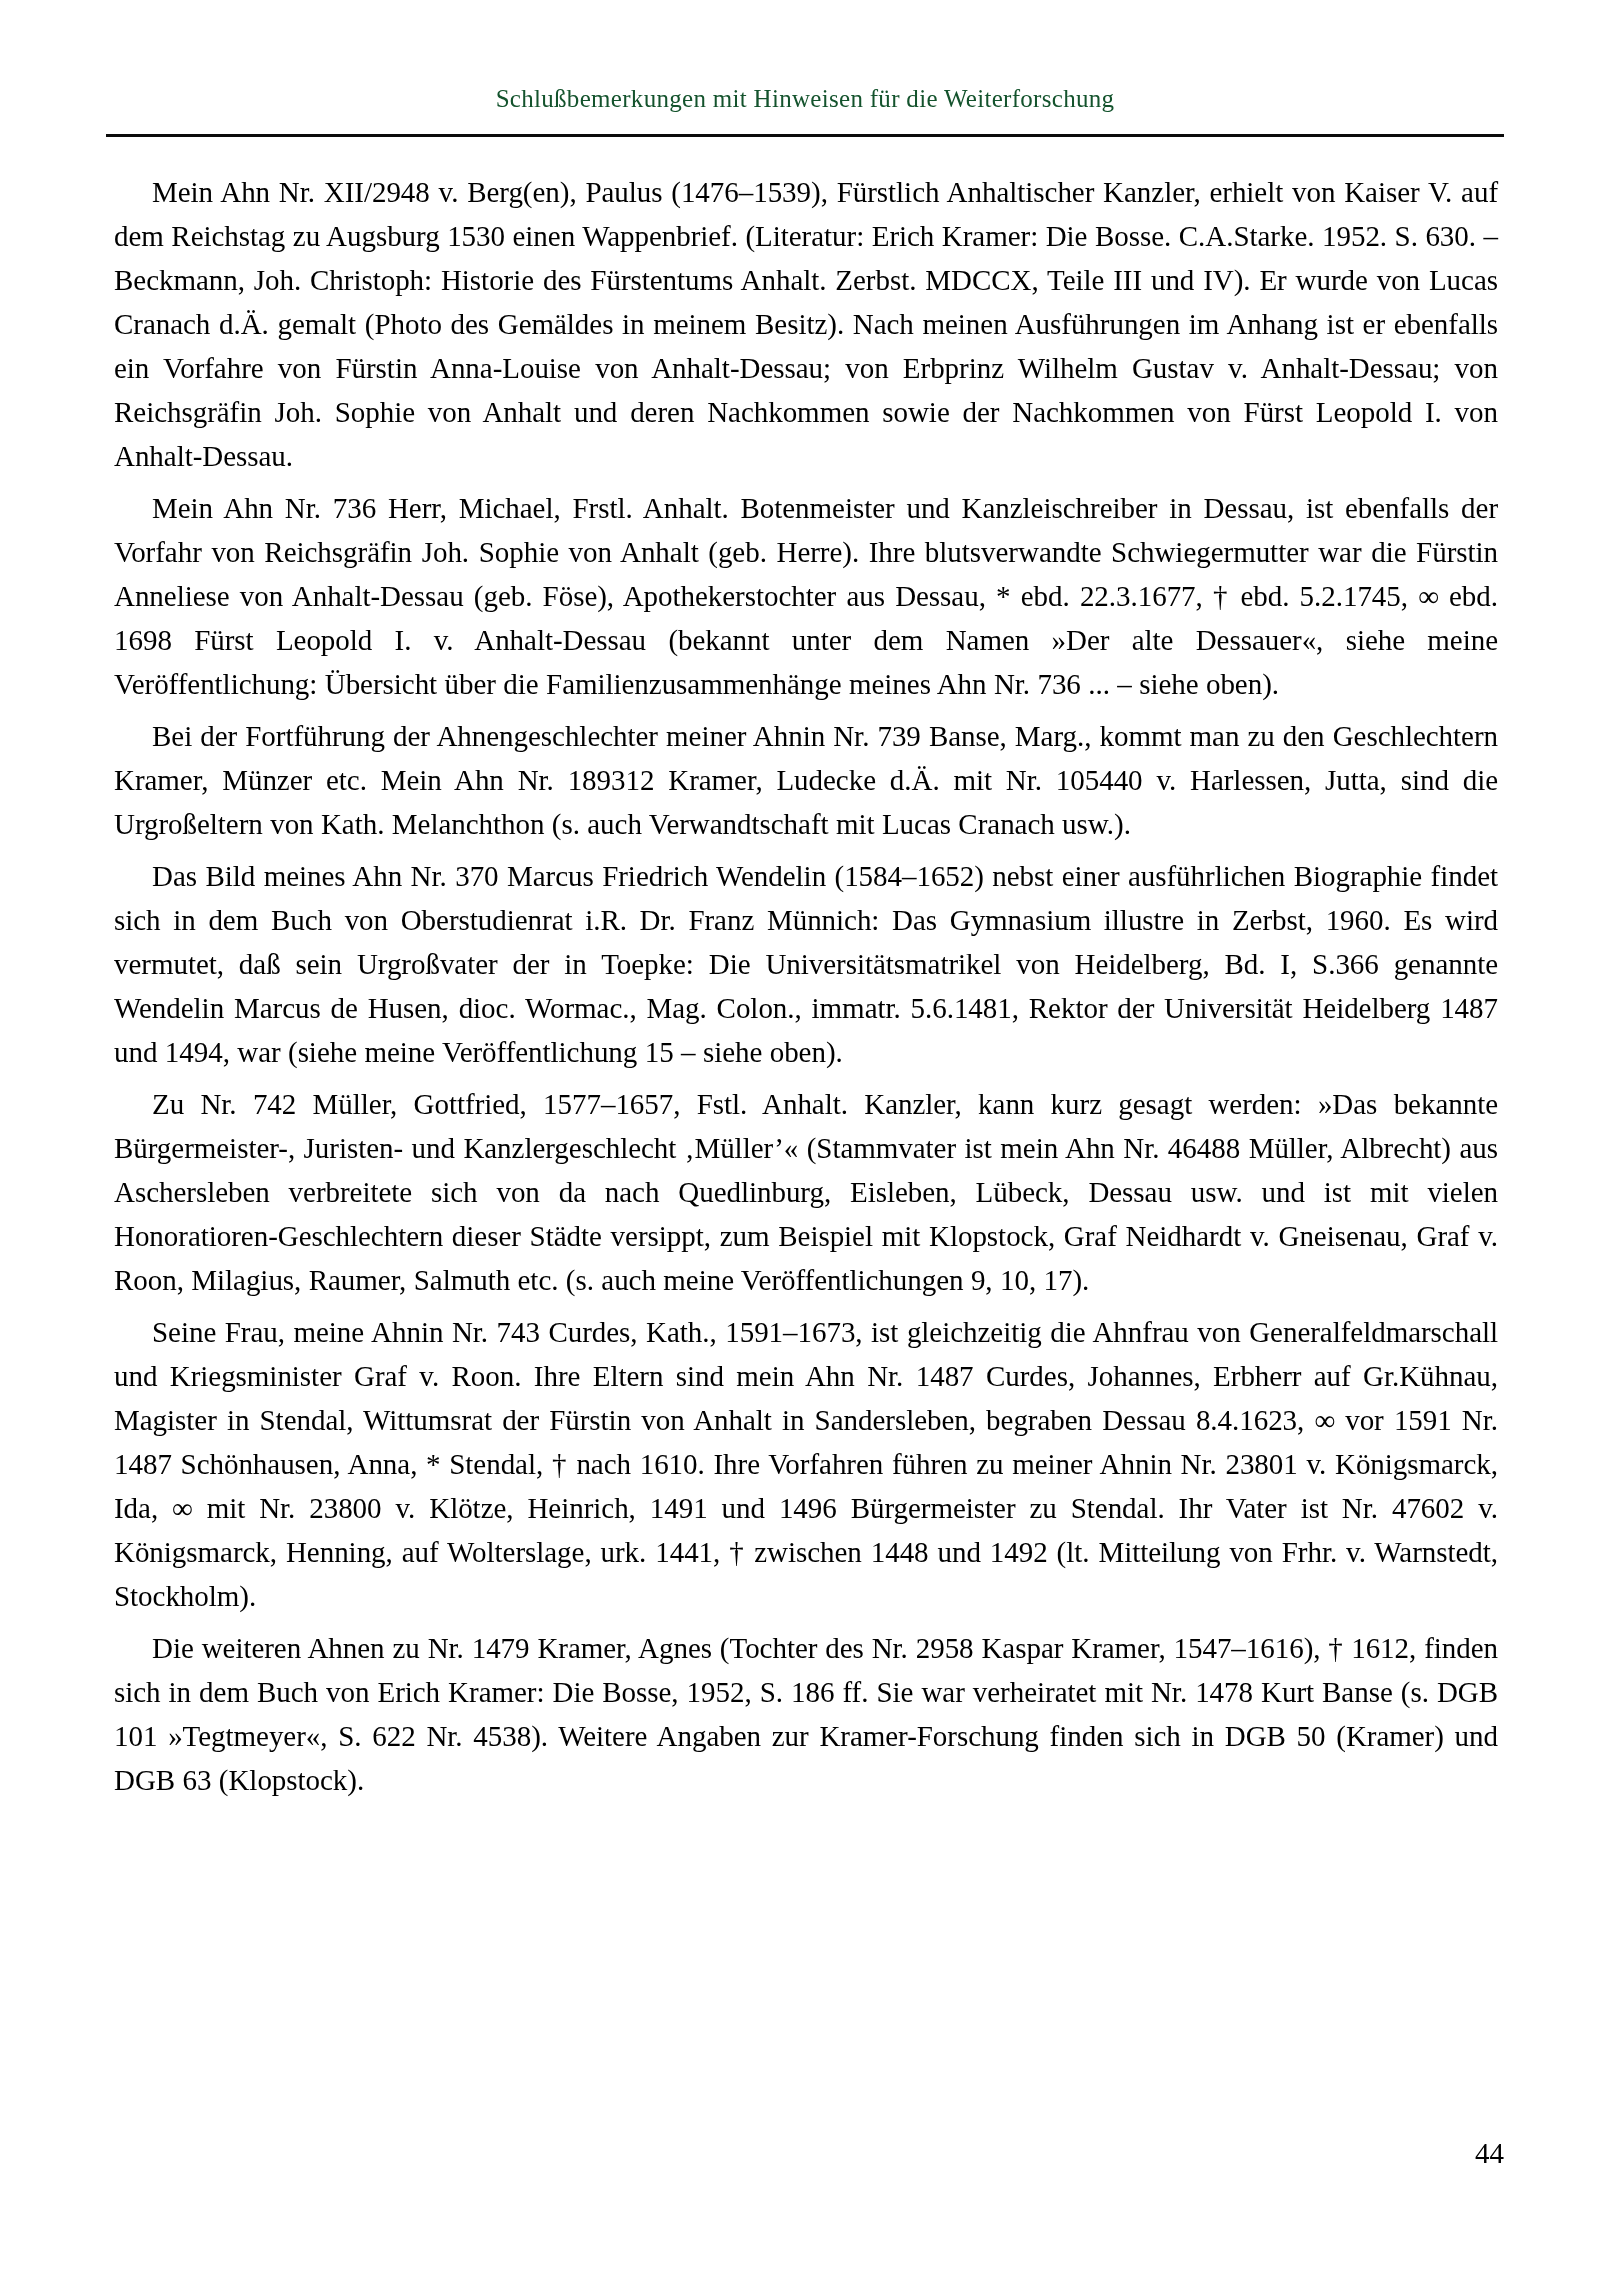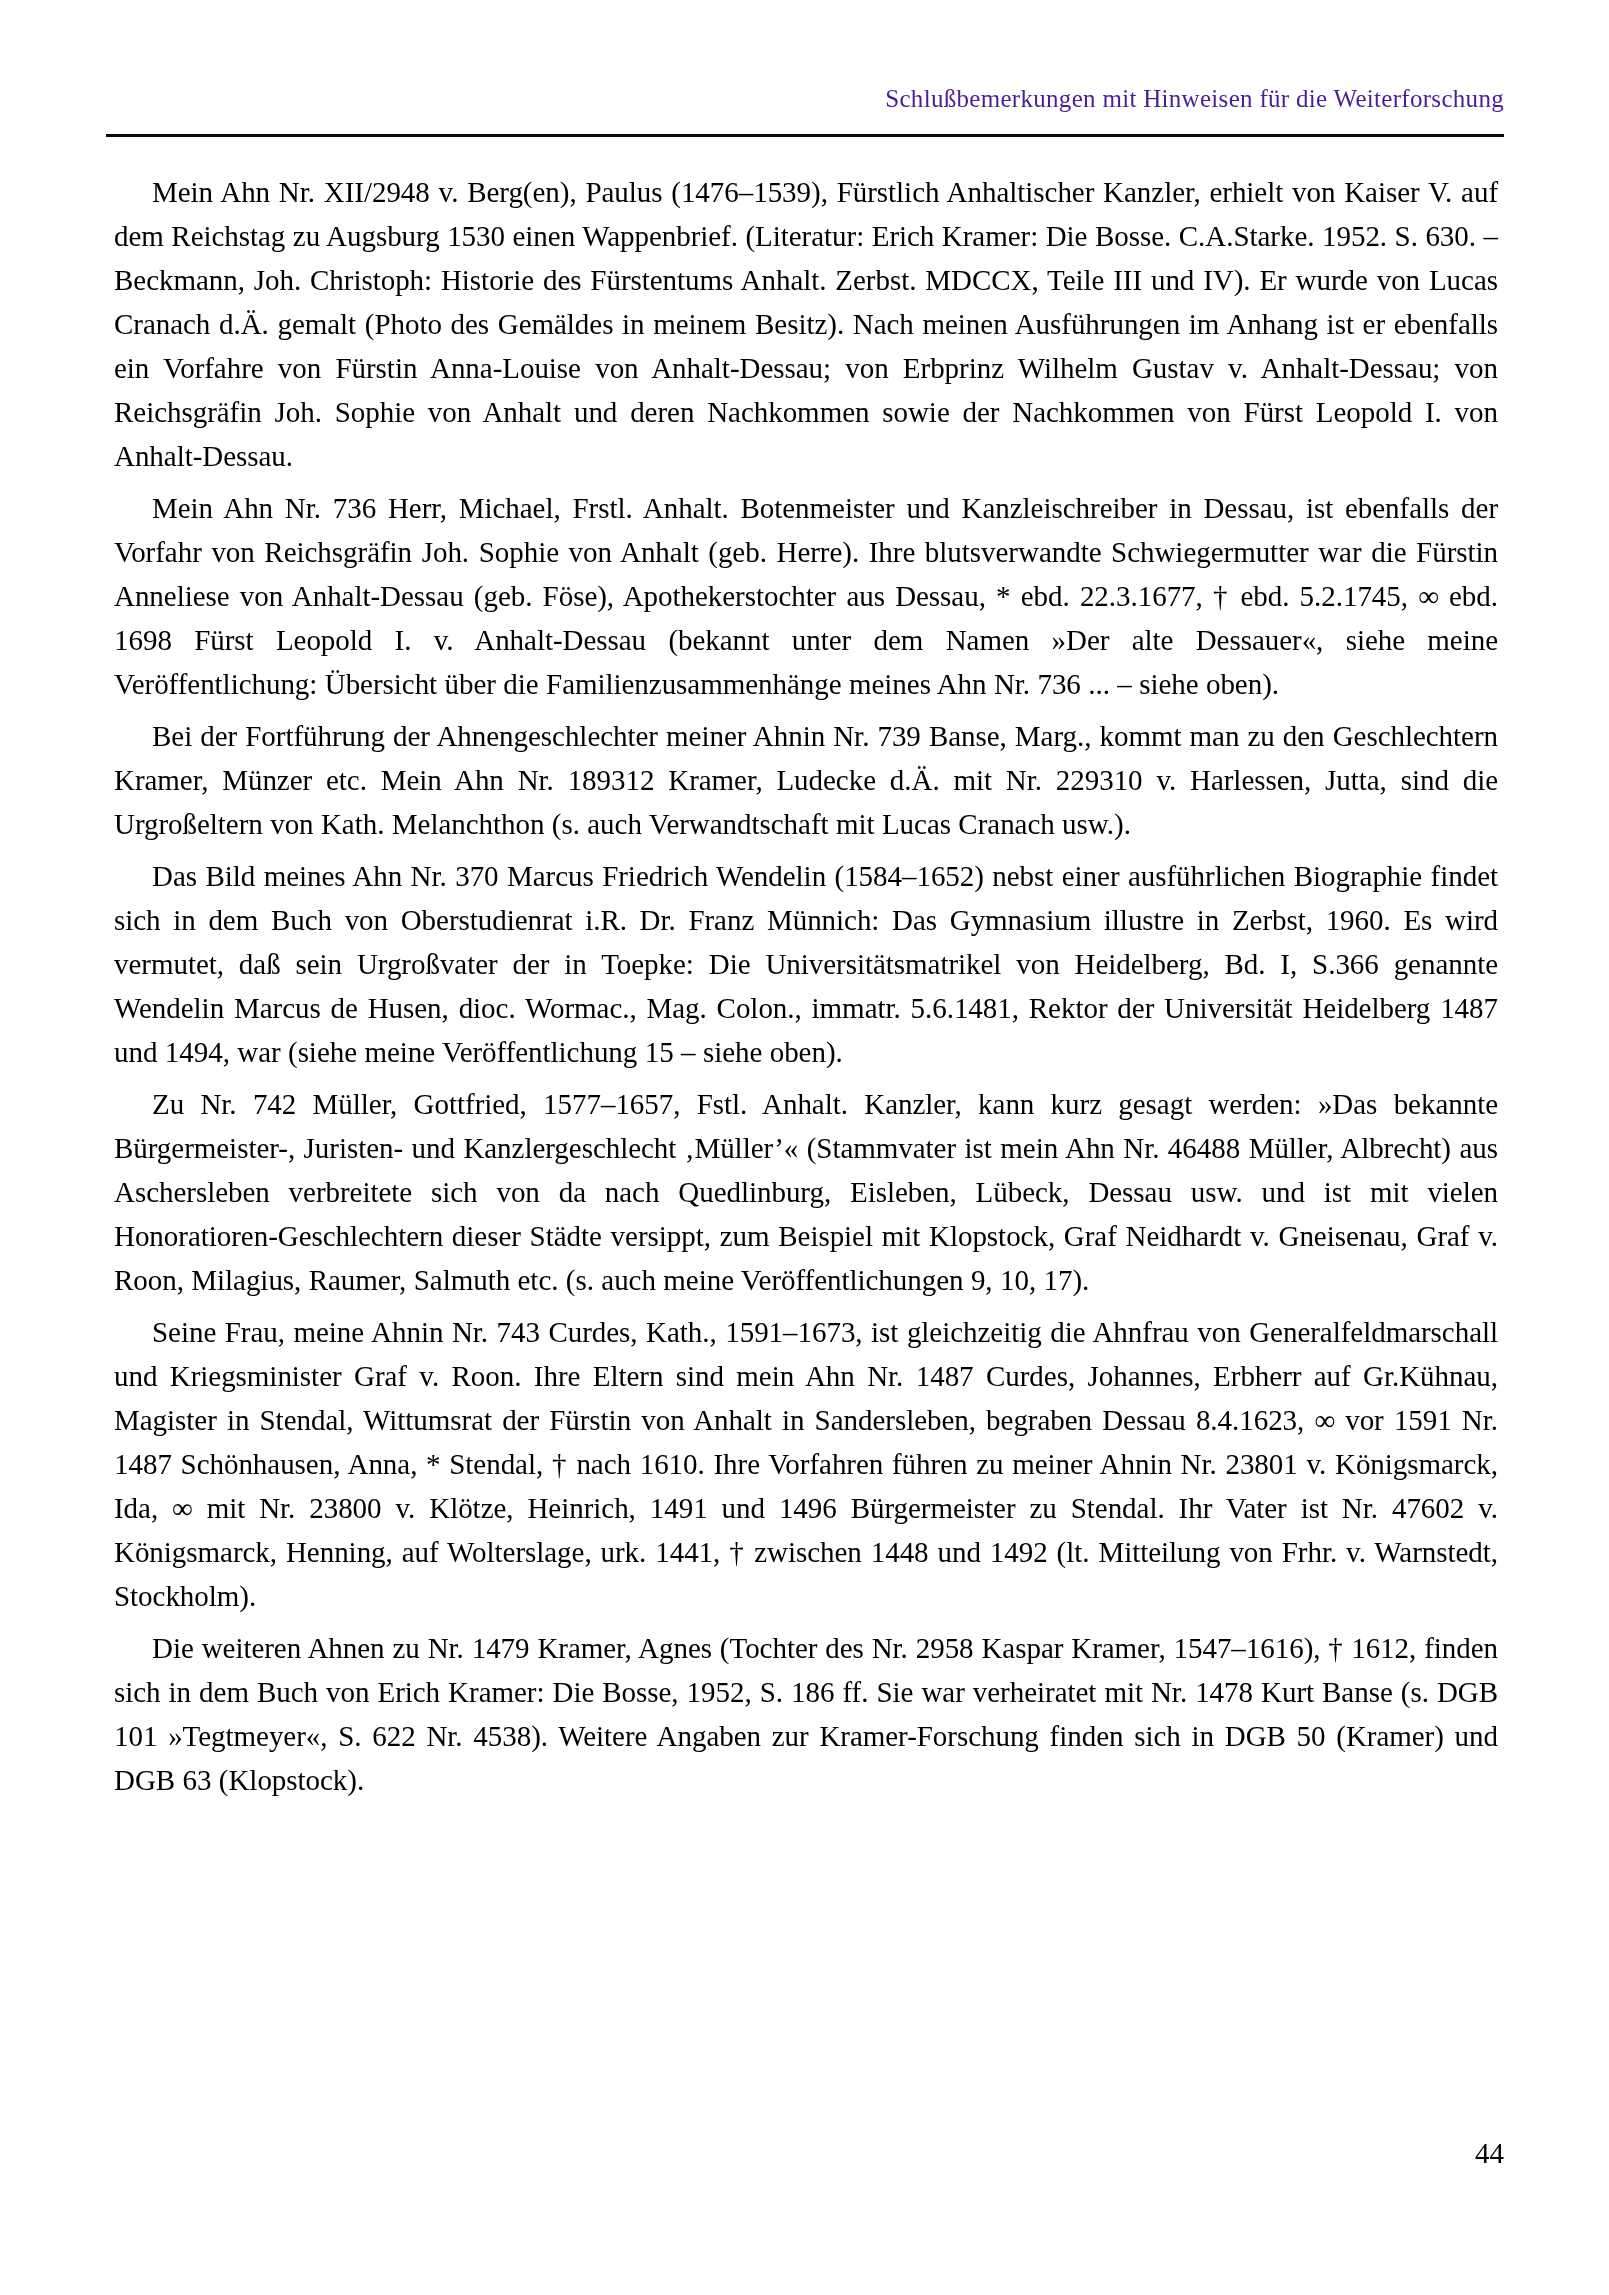--- a/index.html
+++ b/index.html
@@ -20,25 +20,25 @@
     background: #ffffff;
     margin: 0 auto;
     overflow: hidden;
   }
   
   .running-head {
     position: absolute;
     left: 106px;
     top: 86px;
     width: 1398px;
-    text-align: right;
+    text-align: center;
     font-size: 25px;
     line-height: 1.0;
     letter-spacing: 0.3px;
-    color: #4c1d95;
+    color: #14532d;
   }
   .head-rule {
     position: absolute;
     left: 106px;
     top: 134px;
     width: 1398px;
     height: 2.5px;
     background: #0a0a0a;
   }
   
@@ -78,21 +78,21 @@
 
 <div class="page">
 
   <div class="running-head">Schlußbemerkungen mit Hinweisen für die Weiterforschung</div>
 
   <div class="head-rule"></div>
 
   <div class="textblock">
     <p class="para last-line-left">Mein Ahn Nr. XII/2948 v. Berg(en), Paulus (1476–1539), Fürstlich Anhaltischer Kanzler, erhielt von Kaiser V. auf dem Reichstag zu Augsburg 1530 einen Wappenbrief. (Literatur: Erich Kramer: Die Bosse. C.A.Starke. 1952. S. 630. – Beckmann, Joh. Christoph: Historie des Fürstentums Anhalt. Zerbst. MDCCX, Teile III und IV). Er wurde von Lucas Cranach d.Ä. gemalt (Photo des Gemäldes in meinem Besitz). Nach meinen Ausführungen im Anhang ist er ebenfalls ein Vorfahre von Fürstin Anna-Louise von Anhalt-Dessau; von Erbprinz Wilhelm Gustav v. Anhalt-Dessau; von Reichsgräfin Joh. Sophie von Anhalt und deren Nachkommen sowie der Nachkommen von Fürst Leopold I. von Anhalt-Dessau.</p>
     <p class="para last-line-left">Mein Ahn Nr. 736 Herr, Michael, Frstl. Anhalt. Botenmeister und Kanzleischreiber in Dessau, ist ebenfalls der Vorfahr von Reichsgräfin Joh. Sophie von Anhalt (geb. Herre). Ihre blutsverwandte Schwiegermutter war die Fürstin Anneliese von Anhalt-Dessau (geb. Föse), Apothekerstochter aus Dessau, * ebd. 22.3.1677, † ebd. 5.2.1745, ∞ ebd. 1698 Fürst Leopold I. v. Anhalt-Dessau (bekannt unter dem Namen »Der alte Dessauer«, siehe meine Veröffentlichung: Übersicht über die Familienzusammenhänge meines Ahn Nr. 736 ... – siehe oben).</p>
-    <p class="para last-line-left">Bei der Fortführung der Ahnengeschlechter meiner Ahnin Nr. 739 Banse, Marg., kommt man zu den Geschlechtern Kramer, Münzer etc. Mein Ahn Nr. 189312 Kramer, Ludecke d.Ä. mit Nr. 229310 v. Harlessen, Jutta, sind die Urgroßeltern von Kath. Melanchthon (s. auch Verwandtschaft mit Lucas Cranach usw.).</p>
+    <p class="para last-line-left">Bei der Fortführung der Ahnengeschlechter meiner Ahnin Nr. 739 Banse, Marg., kommt man zu den Geschlechtern Kramer, Münzer etc. Mein Ahn Nr. 189312 Kramer, Ludecke d.Ä. mit Nr. 105440 v. Harlessen, Jutta, sind die Urgroßeltern von Kath. Melanchthon (s. auch Verwandtschaft mit Lucas Cranach usw.).</p>
     <p class="para last-line-left">Das Bild meines Ahn Nr. 370 Marcus Friedrich Wendelin (1584–1652) nebst einer ausführlichen Biographie findet sich in dem Buch von Oberstudienrat i.R. Dr. Franz Münnich: Das Gymnasium illustre in Zerbst, 1960. Es wird vermutet, daß sein Urgroßvater der in Toepke: Die Universitätsmatrikel von Heidelberg, Bd. I, S.366 genannte Wendelin Marcus de Husen, dioc. Wormac., Mag. Colon., immatr. 5.6.1481, Rektor der Universität Heidelberg 1487 und 1494, war (siehe meine Veröffentlichung 15 – siehe oben).</p>
     <p class="para last-line-left">Zu Nr. 742 Müller, Gottfried, 1577–1657, Fstl. Anhalt. Kanzler, kann kurz gesagt werden: »Das bekannte Bürgermeister-, Juristen- und Kanzlergeschlecht ‚Müller’« (Stammvater ist mein Ahn Nr. 46488 Müller, Albrecht) aus Aschersleben verbreitete sich von da nach Quedlinburg, Eisleben, Lübeck, Dessau usw. und ist mit vielen Honoratioren-Geschlechtern dieser Städte versippt, zum Beispiel mit Klopstock, Graf Neidhardt v. Gneisenau, Graf v. Roon, Milagius, Raumer, Salmuth etc. (s. auch meine Veröffentlichungen 9, 10, 17).</p>
     <p class="para last-line-left">Seine Frau, meine Ahnin Nr. 743 Curdes, Kath., 1591–1673, ist gleichzeitig die Ahnfrau von Generalfeldmarschall und Kriegsminister Graf v. Roon. Ihre Eltern sind mein Ahn Nr. 1487 Curdes, Johannes, Erbherr auf Gr.Kühnau, Magister in Stendal, Wittumsrat der Fürstin von Anhalt in Sandersleben, begraben Dessau 8.4.1623, ∞ vor 1591 Nr. 1487 Schönhausen, Anna, * Stendal, † nach 1610. Ihre Vorfahren führen zu meiner Ahnin Nr. 23801 v. Königsmarck, Ida, ∞ mit Nr. 23800 v. Klötze, Heinrich, 1491 und 1496 Bürgermeister zu Stendal. Ihr Vater ist Nr. 47602 v. Königsmarck, Henning, auf Wolterslage, urk. 1441, † zwischen 1448 und 1492 (lt. Mitteilung von Frhr. v. Warnstedt, Stockholm).</p>
     <p class="para last-line-left">Die weiteren Ahnen zu Nr. 1479 Kramer, Agnes (Tochter des Nr. 2958 Kaspar Kramer, 1547–1616), † 1612, finden sich in dem Buch von Erich Kramer: Die Bosse, 1952, S. 186 ff. Sie war verheiratet mit Nr. 1478 Kurt Banse (s. DGB 101 »Tegtmeyer«, S. 622 Nr. 4538). Weitere Angaben zur Kramer-Forschung finden sich in DGB 50 (Kramer) und DGB 63 (Klopstock).</p>
   </div>
 
   <div class="folio">44</div>
 
 </div>
 

